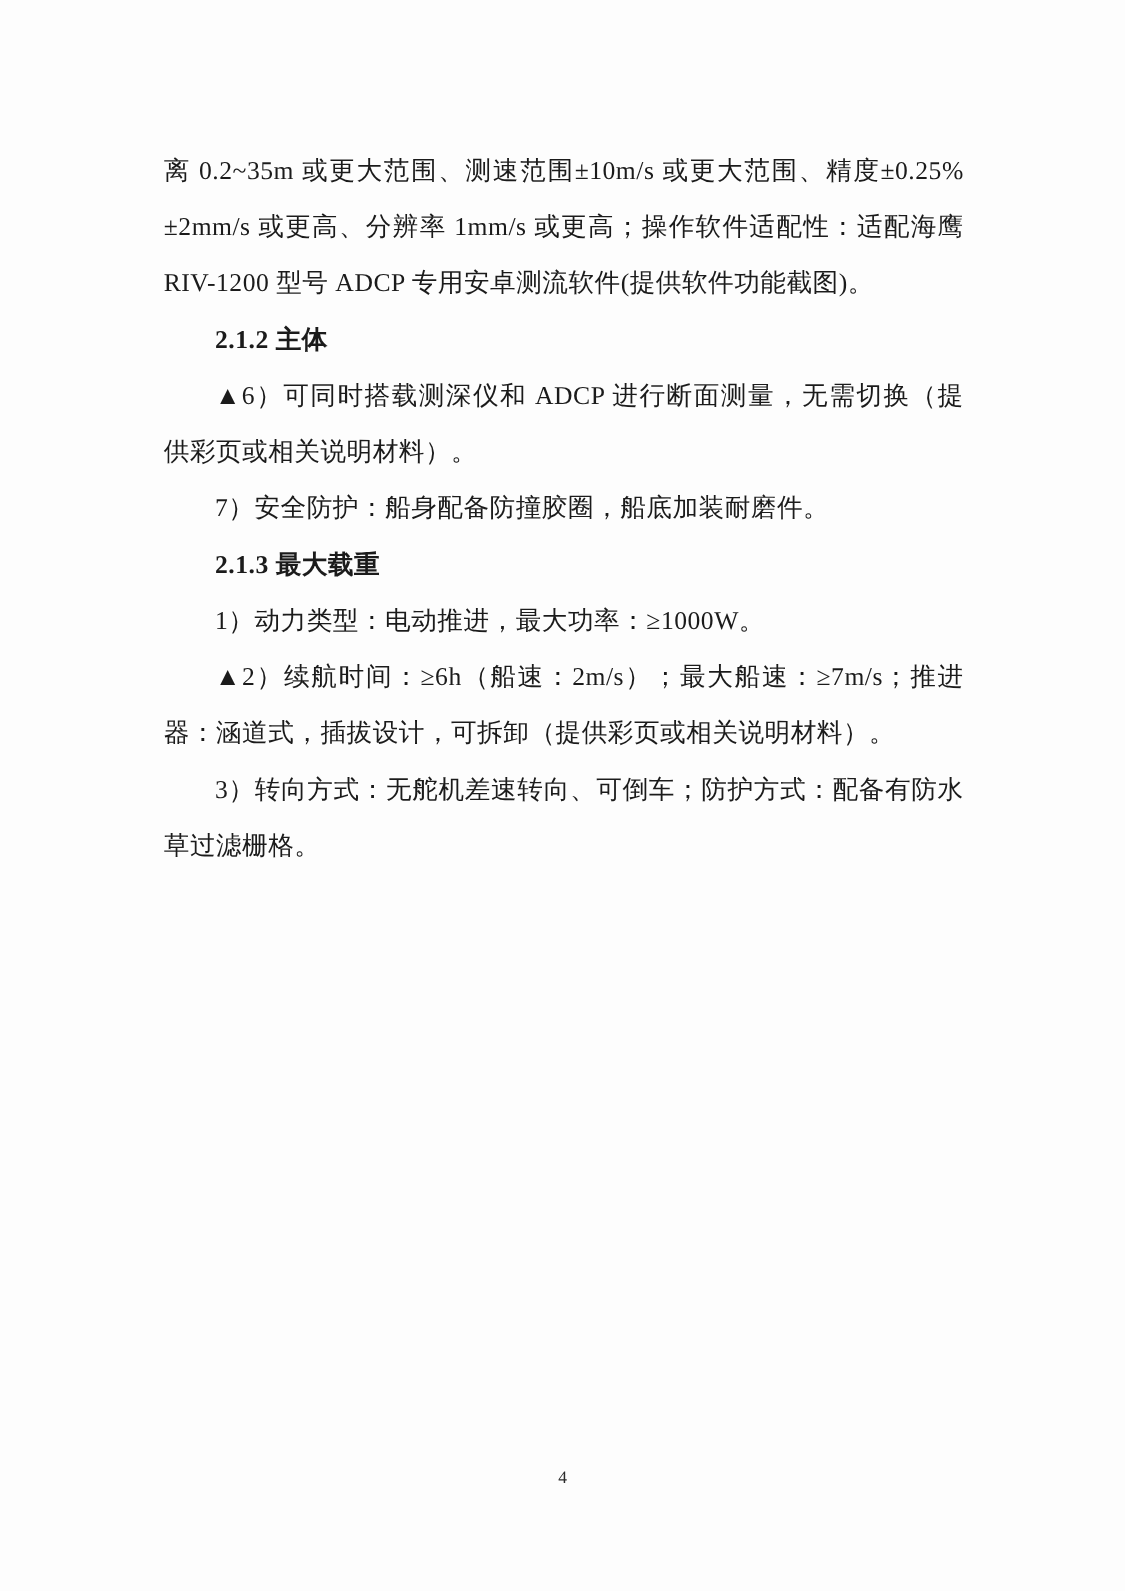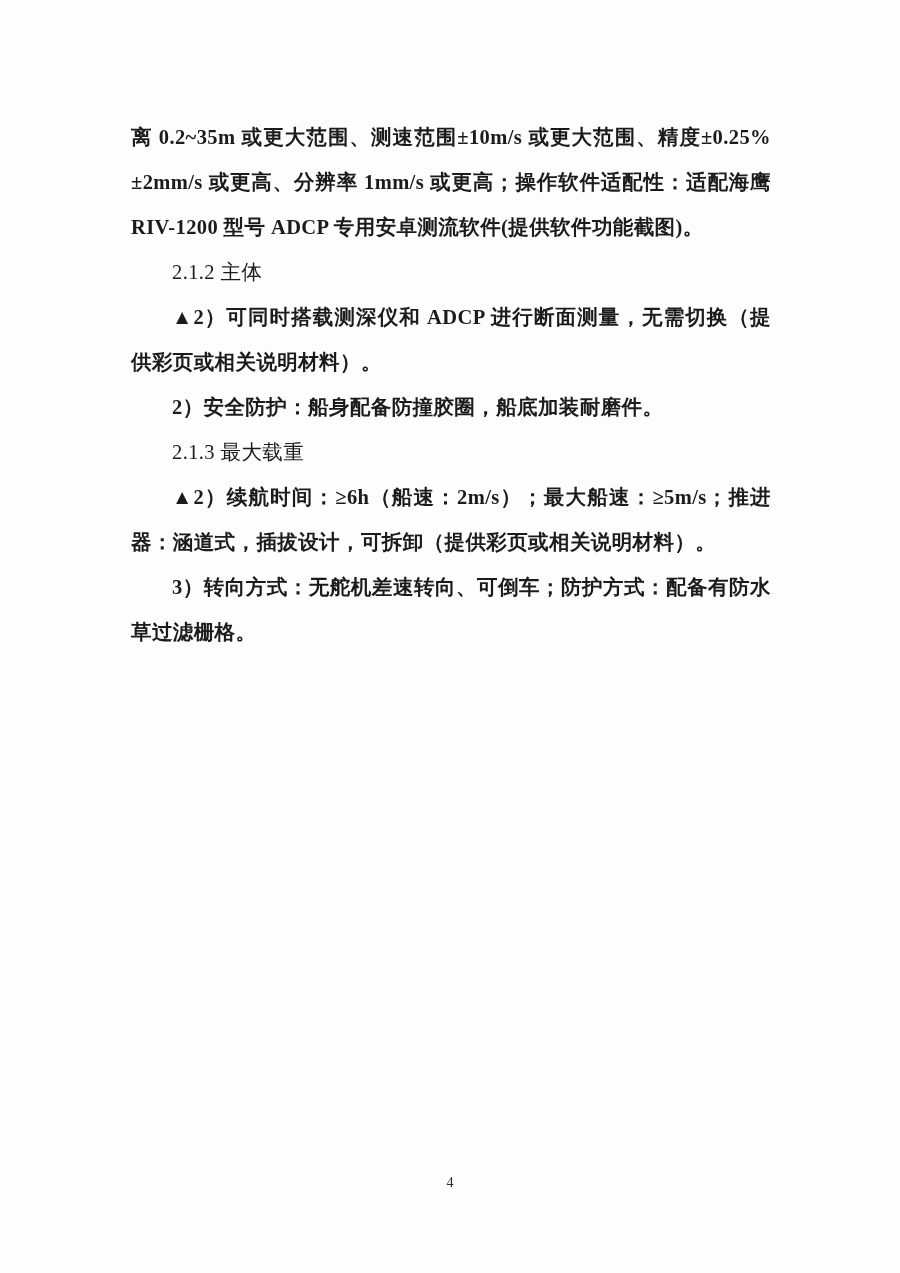--- a/index.html
+++ b/index.html
@@ -32,32 +32,31 @@
   }
   .para {
     font-size: 20.5px;
     line-height: 45px;
     letter-spacing: 0.4px;
     text-align: justify;
     text-justify: inter-ideograph;
     margin: 0 0 0 0;
     white-space: pre-wrap;
     word-break: break-all;
-    font-weight: bold;
   }
   .indent {
     text-indent: 41px;
   }
   .heading {
     font-size: 20.5px;
     line-height: 45px;
     letter-spacing: 0.4px;
     margin: 0;
     text-indent: 41px;
-    font-weight: 400;
+    font-weight: 700;
   }
   .pagenum {
     position: absolute;
     left: 0;
     top: 1175px;
     width: 900px;
     text-align: center;
     font-size: 14px;
     color: #2a2a2a;
     font-family: "Liberation Serif", serif;
@@ -67,29 +66,30 @@
 <body>
 
 <div class="page">
   <div class="content">
 
     <p class="para">离 0.2~35m 或更大范围、测速范围±10m/s 或更大范围、精度±0.25%±2mm/s 或更高、分辨率 1mm/s 或更高；操作软件适配性：适配海鹰 RIV-1200 型号 ADCP 专用安卓测流软件(提供软件功能截图)。</p>
 
     <p class="heading">2.1.2  主体</p>
 
 
-    <p class="para indent">▲2）可同时搭载测深仪和 ADCP 进行断面测量，无需切换（提供彩页或相关说明材料）。</p>
+    <p class="para indent">▲6）可同时搭载测深仪和 ADCP 进行断面测量，无需切换（提供彩页或相关说明材料）。</p>
 
 
 
-    <p class="para indent">2）安全防护：船身配备防撞胶圈，船底加装耐磨件。</p>
+    <p class="para indent">7）安全防护：船身配备防撞胶圈，船底加装耐磨件。</p>
 
     <p class="heading">2.1.3  最大载重</p>
 
+    <p class="para indent">1）动力类型：电动推进，最大功率：≥1000W。</p>
 
-    <p class="para indent">▲2）续航时间：≥6h（船速：2m/s）；最大船速：≥5m/s；推进器：涵道式，插拔设计，可拆卸（提供彩页或相关说明材料）。</p>
+    <p class="para indent">▲2）续航时间：≥6h（船速：2m/s）；最大船速：≥7m/s；推进器：涵道式，插拔设计，可拆卸（提供彩页或相关说明材料）。</p>
 
     <p class="para indent">3）转向方式：无舵机差速转向、可倒车；防护方式：配备有防水草过滤栅格。</p>
 
   </div>
 
   <div class="pagenum">4</div>
 </div>
 
 </body></html>

